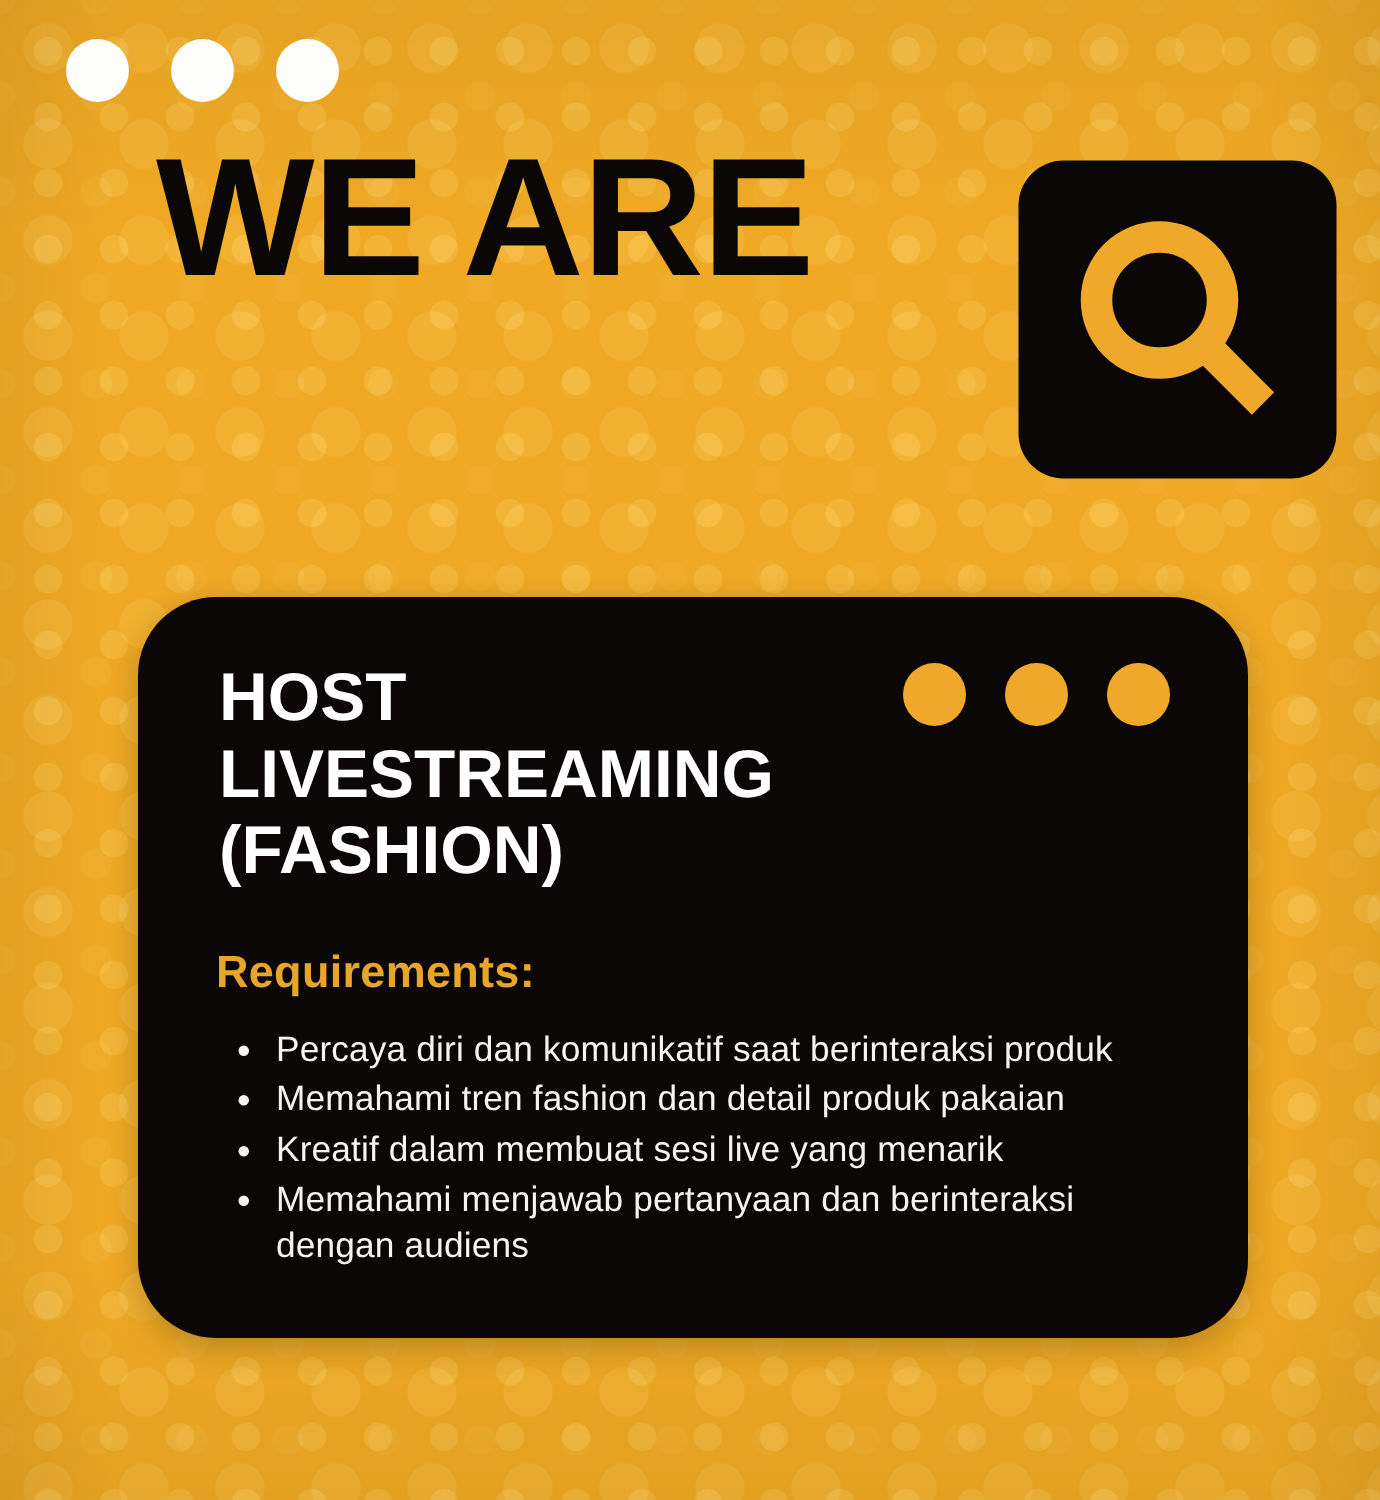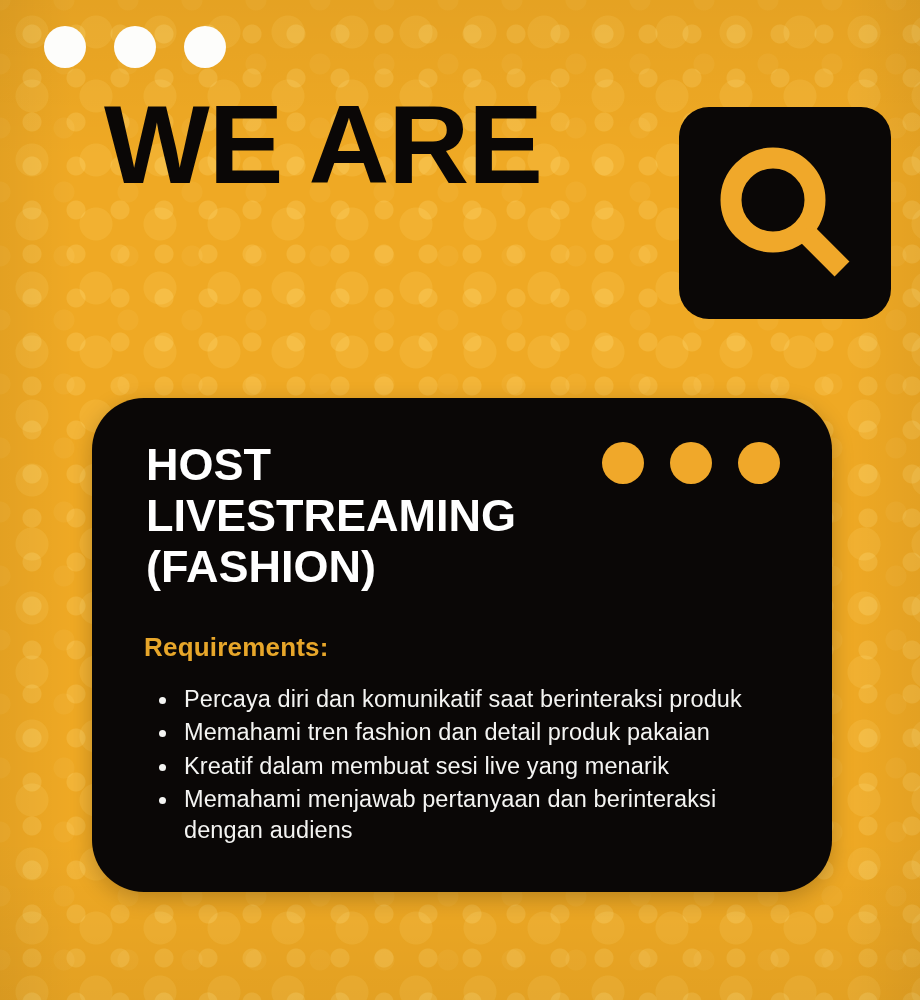--- a/index.html
+++ b/index.html
@@ -139,21 +139,21 @@
     font-family: "Liberation Sans", sans-serif;
   }
   .job-title .tline { display: block; white-space: nowrap; }
 
   .req-label {
     position: absolute;
     left: 52px;
     top: 234px;
     color: #e7a62a;
     font-weight: 700;
-    font-size: 26px;
+    font-size: 30px;
     letter-spacing: .2px;
   }
 
   .req-list {
     position: absolute;
     left: 58px;
     top: 286px;
     width: 650px;
     margin: 0;
     padding: 0;

